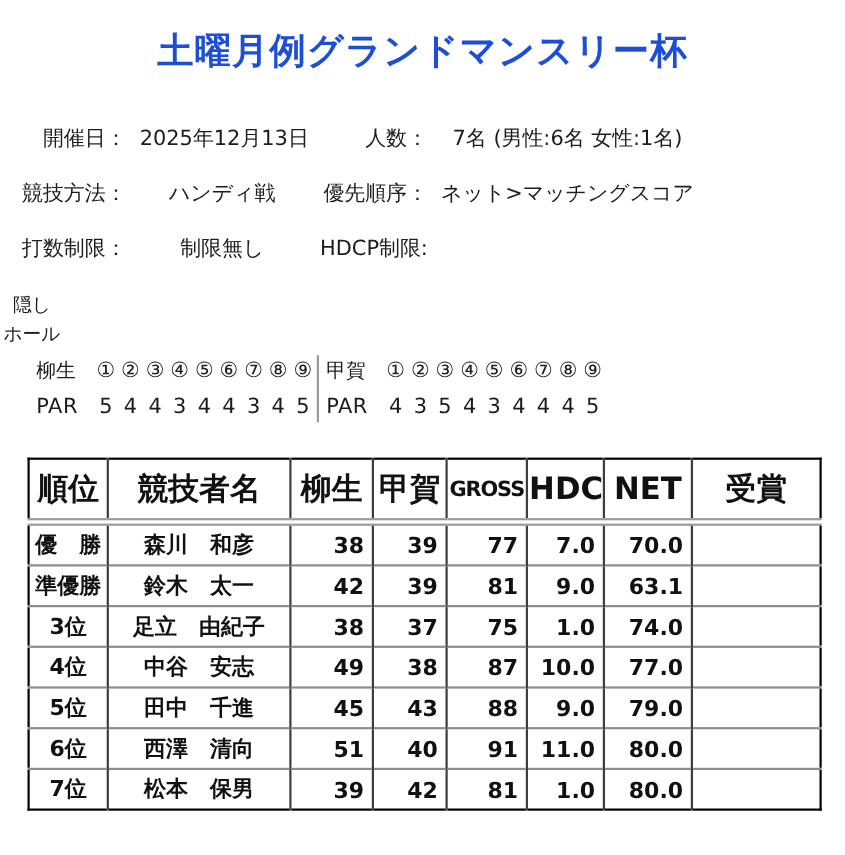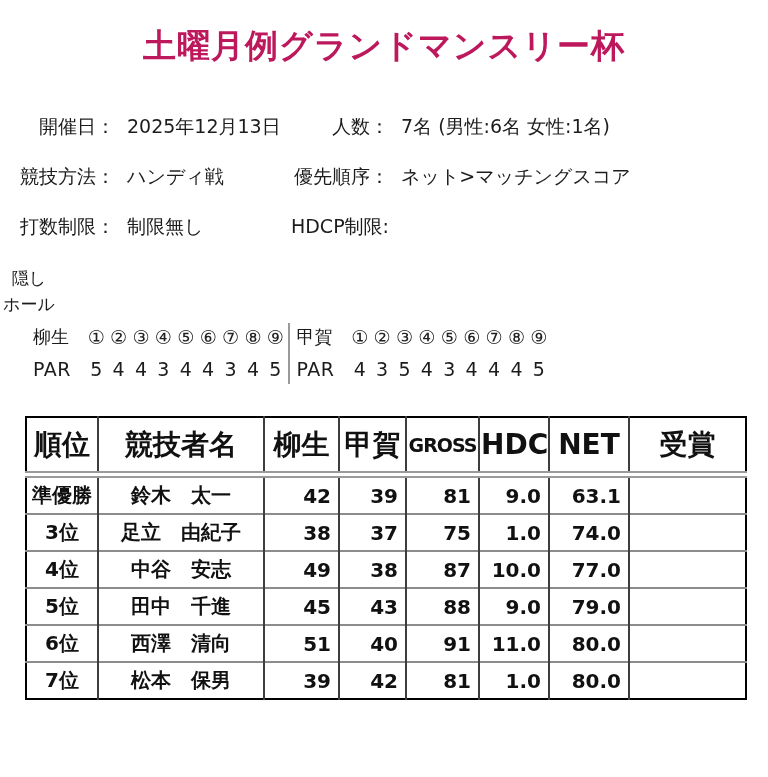--- a/index.html
+++ b/index.html
@@ -12,40 +12,40 @@
   .page{position:relative;width:768px;height:777px;background:#fff;}
 
   
   .club-name{
     margin:36px 0 0 33px;
     font-size:17px;line-height:1.25;color:#1c1c1c;
   }
   .tournament-title{
     margin:24px 0 0 0;
     text-align:center;
-    font-size:33px;font-weight:bold;letter-spacing:1px;color:#be185d;
+    font-size:33px;font-weight:bold;letter-spacing:1px;color:#1d4ed8;
   }
 
   
   .event-info{
     margin:40px 0 0 20px;
     display:grid;
     grid-template-columns:max-content;
     row-gap:16px;
   }
   .info-row{
     display:grid;
     grid-template-columns:95px 150px 100px auto;
     column-gap:12px;
     line-height:34px;
     font-size:19px;
     white-space:nowrap;
   }
   .i-label{text-align:right;}
-  .i-value{text-align:left;}
+  .i-value{text-align:center;}
 
   
   .hidden-holes{margin:22px 0 0 0;}
   .hh-label{
     width:58px;margin-left:0;
     text-align:center;
     font-size:17px;line-height:26px;color:#1c1c1c;
   }
   .hh-courses{
     display:flex;align-items:stretch;
@@ -204,20 +204,30 @@
           <th class="c2">柳生</th>
           <th class="c3">甲賀</th>
           <th class="c4">GROSS</th>
           <th class="c5">HDCP</th>
           <th class="c6">NET</th>
           <th class="c7">受賞</th>
         </tr>
     </thead>
     <tbody>
         <tr>
+          <td class="c0">優　勝</td>
+          <td class="c1">森川　和彦</td>
+          <td class="c2">38</td>
+          <td class="c3">39</td>
+          <td class="c4">77</td>
+          <td class="c5">7.0</td>
+          <td class="c6">70.0</td>
+          <td class="c7"></td>
+        </tr>
+        <tr>
           <td class="c0">準優勝</td>
           <td class="c1">鈴木　太一</td>
           <td class="c2">42</td>
           <td class="c3">39</td>
           <td class="c4">81</td>
           <td class="c5">9.0</td>
           <td class="c6">63.1</td>
           <td class="c7"></td>
         </tr>
         <tr>

